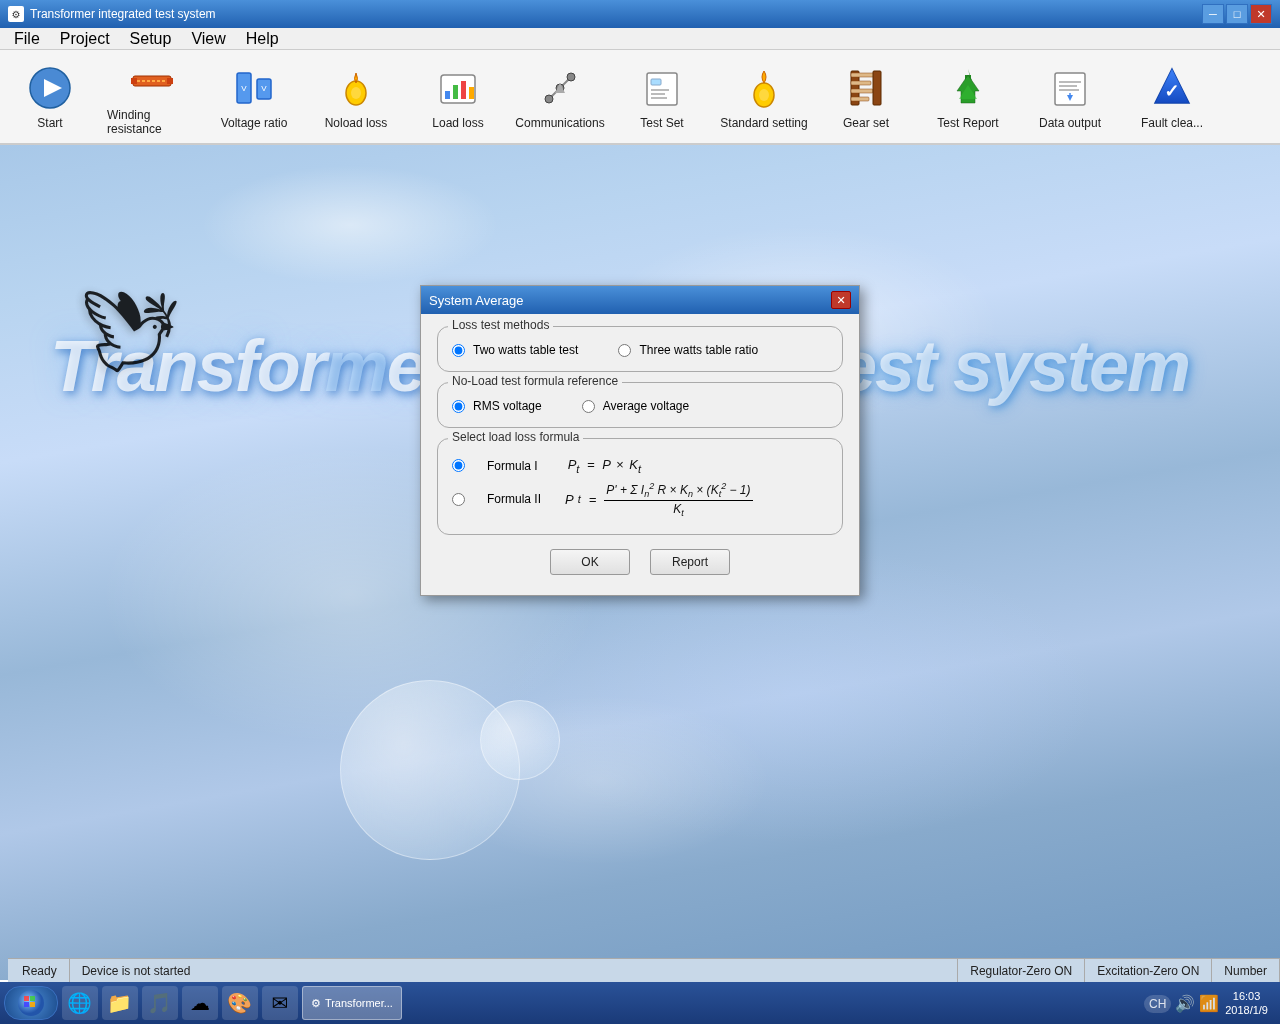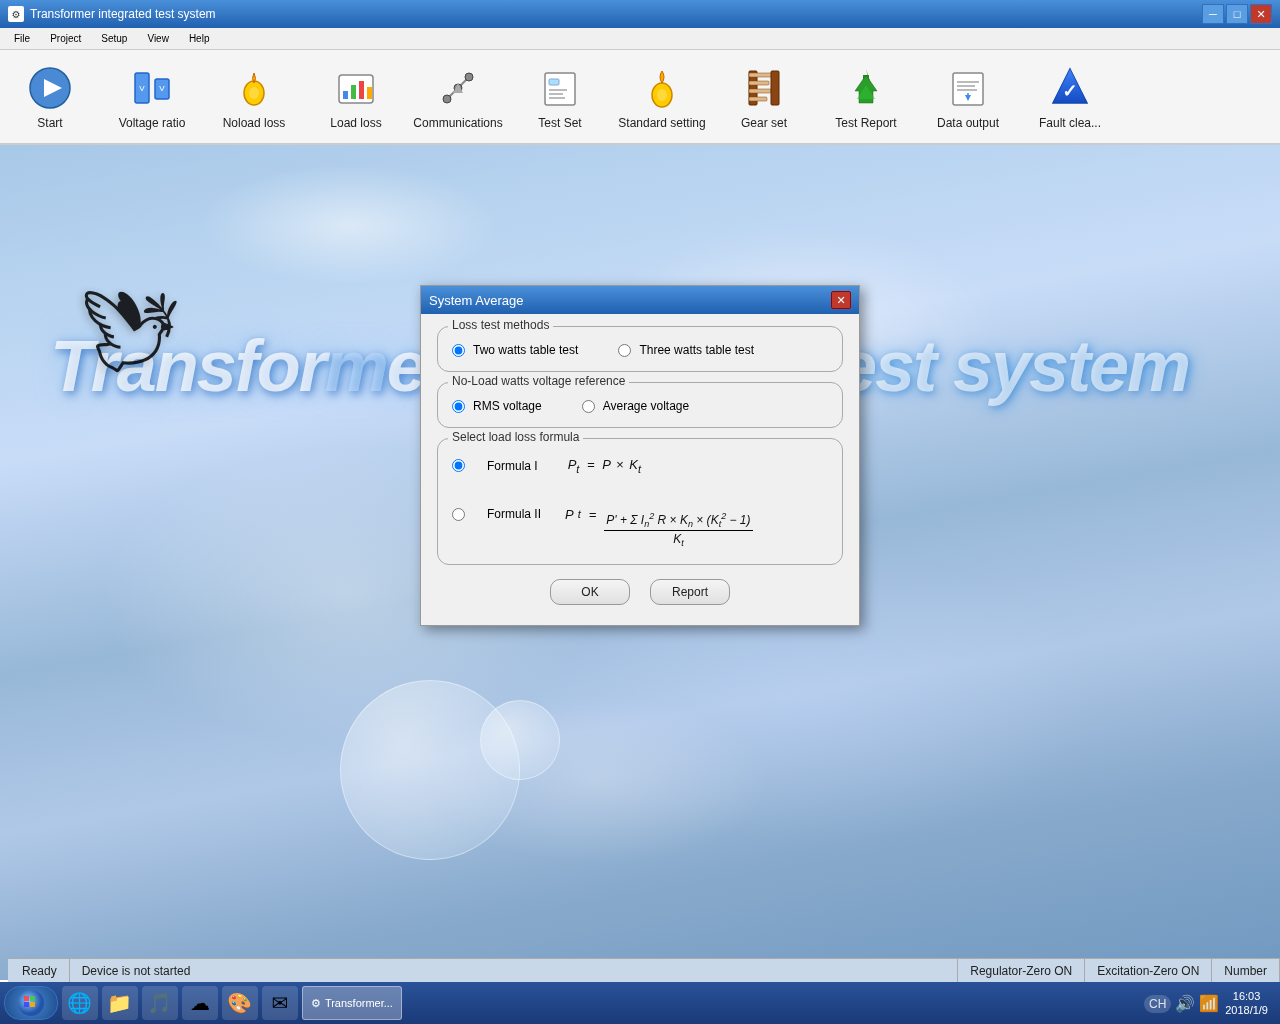--- a/index.html
+++ b/index.html
@@ -62,21 +62,21 @@
       background: #f0f0f0;
       height: 22px;
       display: flex;
       align-items: center;
       border-bottom: 1px solid #ccc;
       padding: 0 4px;
     }
     .menu-item {
       padding: 2px 10px;
       cursor: pointer;
-      font-size: 10px;
+      font-size: 16px;
       color: #000;
     }
 
     
     #toolbar {
       background: #f5f5f5;
       height: 95px;
       display: flex;
       align-items: center;
       border-bottom: 2px solid #ccc;
@@ -230,21 +230,20 @@
       font-style: italic;
       font-size: 13px;
       color: #111;
     }
     .formula-fraction {
       display: inline-flex;
       flex-direction: column;
       align-items: center;
       vertical-align: middle;
       font-size: 12px;
-      margin-top: 30px;
     }
     .formula-numerator {
       border-bottom: 1px solid #000;
       padding: 0 2px 1px;
     }
     .formula-denominator {
       padding: 1px 2px 0;
     }
 
     
@@ -253,21 +252,21 @@
       justify-content: center;
       gap: 20px;
       margin-top: 14px;
       padding-bottom: 4px;
     }
     .dialog-btn {
       width: 80px;
       height: 26px;
       background: linear-gradient(to bottom, #f5f5f5, #e0e0e0);
       border: 1px solid #999;
-      border-radius: 10px;
+      border-radius: 3px;
       cursor: pointer;
       font-size: 12px;
       color: #222;
     }
 
     
     #status-bar {
       position: absolute;
       bottom: 42px;
       left: 0;
@@ -399,20 +398,31 @@
 
 <div id="toolbar">
   <div class="tool-btn">
     <div class="tool-icon">
       <svg width="46" height="46" viewBox="0 0 46 46">
         <circle cx="23" cy="23" r="20" fill="#4a8ad4" stroke="#2060a0" stroke-width="1.5"></circle>
         <polygon points="17,14 35,23 17,32" fill="white"></polygon>
       </svg>
     </div>
     <span>Start</span>
+  </div>
+  <div class="tool-btn">
+    <div class="tool-icon">
+      <svg width="46" height="46" viewBox="0 0 46 46">
+        <rect x="4" y="18" width="38" height="10" rx="2" fill="#e06020" stroke="#a03000" stroke-width="1"></rect>
+        <rect x="2" y="20" width="6" height="6" fill="#cc4010"></rect>
+        <rect x="38" y="20" width="6" height="6" fill="#cc4010"></rect>
+        <line x1="8" y1="23" x2="38" y2="23" stroke="#ffaa44" stroke-width="2" stroke-dasharray="3,2"></line>
+      </svg>
+    </div>
+    <span>Winding resistance</span>
   </div>
   <div class="tool-btn">
     <div class="tool-icon">
       <svg width="46" height="46" viewBox="0 0 46 46">
         <rect x="6" y="8" width="14" height="30" rx="2" fill="#5599ee" stroke="#2266cc" stroke-width="1.5"></rect>
         <rect x="26" y="14" width="14" height="20" rx="2" fill="#5599ee" stroke="#2266cc" stroke-width="1.5"></rect>
         <text x="13" y="26" text-anchor="middle" font-size="8" fill="white">V</text>
         <text x="33" y="26" text-anchor="middle" font-size="8" fill="white">V</text>
       </svg>
     </div>
@@ -558,27 +568,27 @@
 
       <div class="group-box">
         <span class="group-label">Loss test methods</span>
         <div class="radio-group">
           <label class="radio-row">
             <input type="radio" name="loss-method" checked="" style="">
             <span>Two watts table test</span>
           </label>
           <label class="radio-row">
             <input type="radio" name="loss-method" style="">
-            <span>Three watts table test</span>
+            <span>Three watts table ratio</span>
           </label>
         </div>
       </div>
 
       <div class="group-box">
-        <span class="group-label">No-Load watts voltage reference</span>
+        <span class="group-label">No-Load test formula reference</span>
         <div class="radio-group">
           <label class="radio-row">
             <input type="radio" name="voltage-ref" checked="" style="">
             <span>RMS voltage</span>
           </label>
           <label class="radio-row">
             <input type="radio" name="voltage-ref" style="">
             <span>Average voltage</span>
           </label>
         </div>

